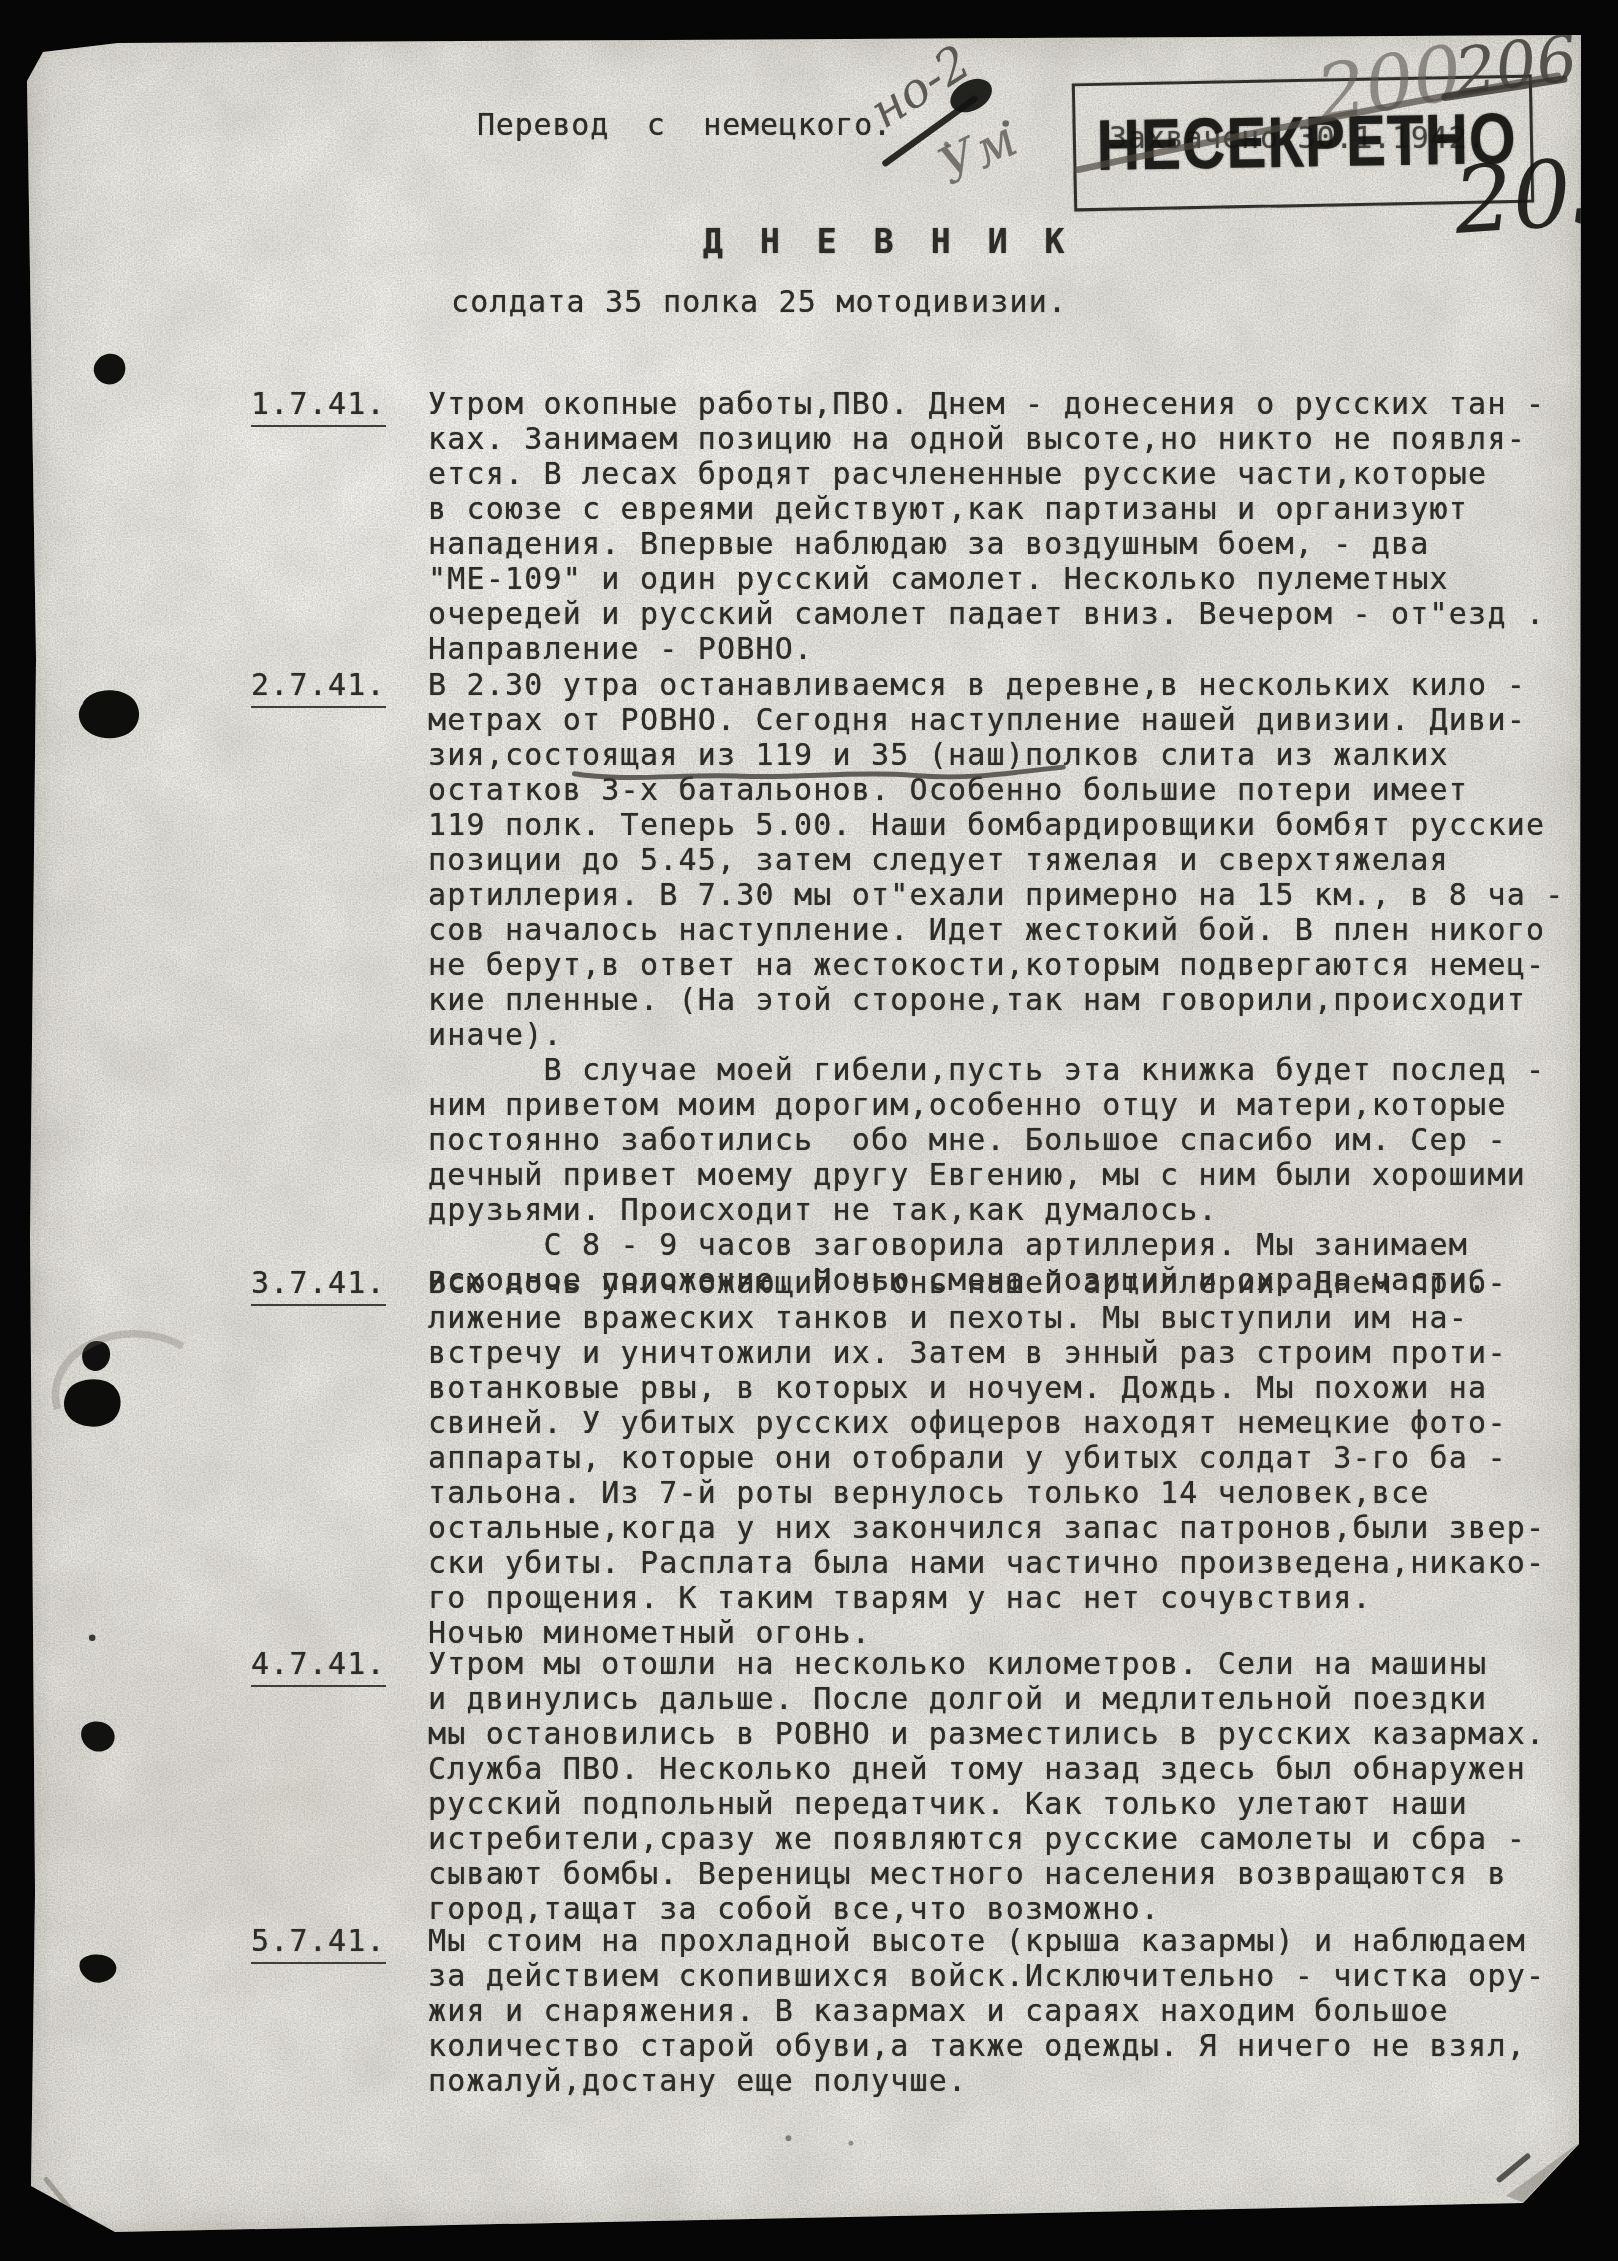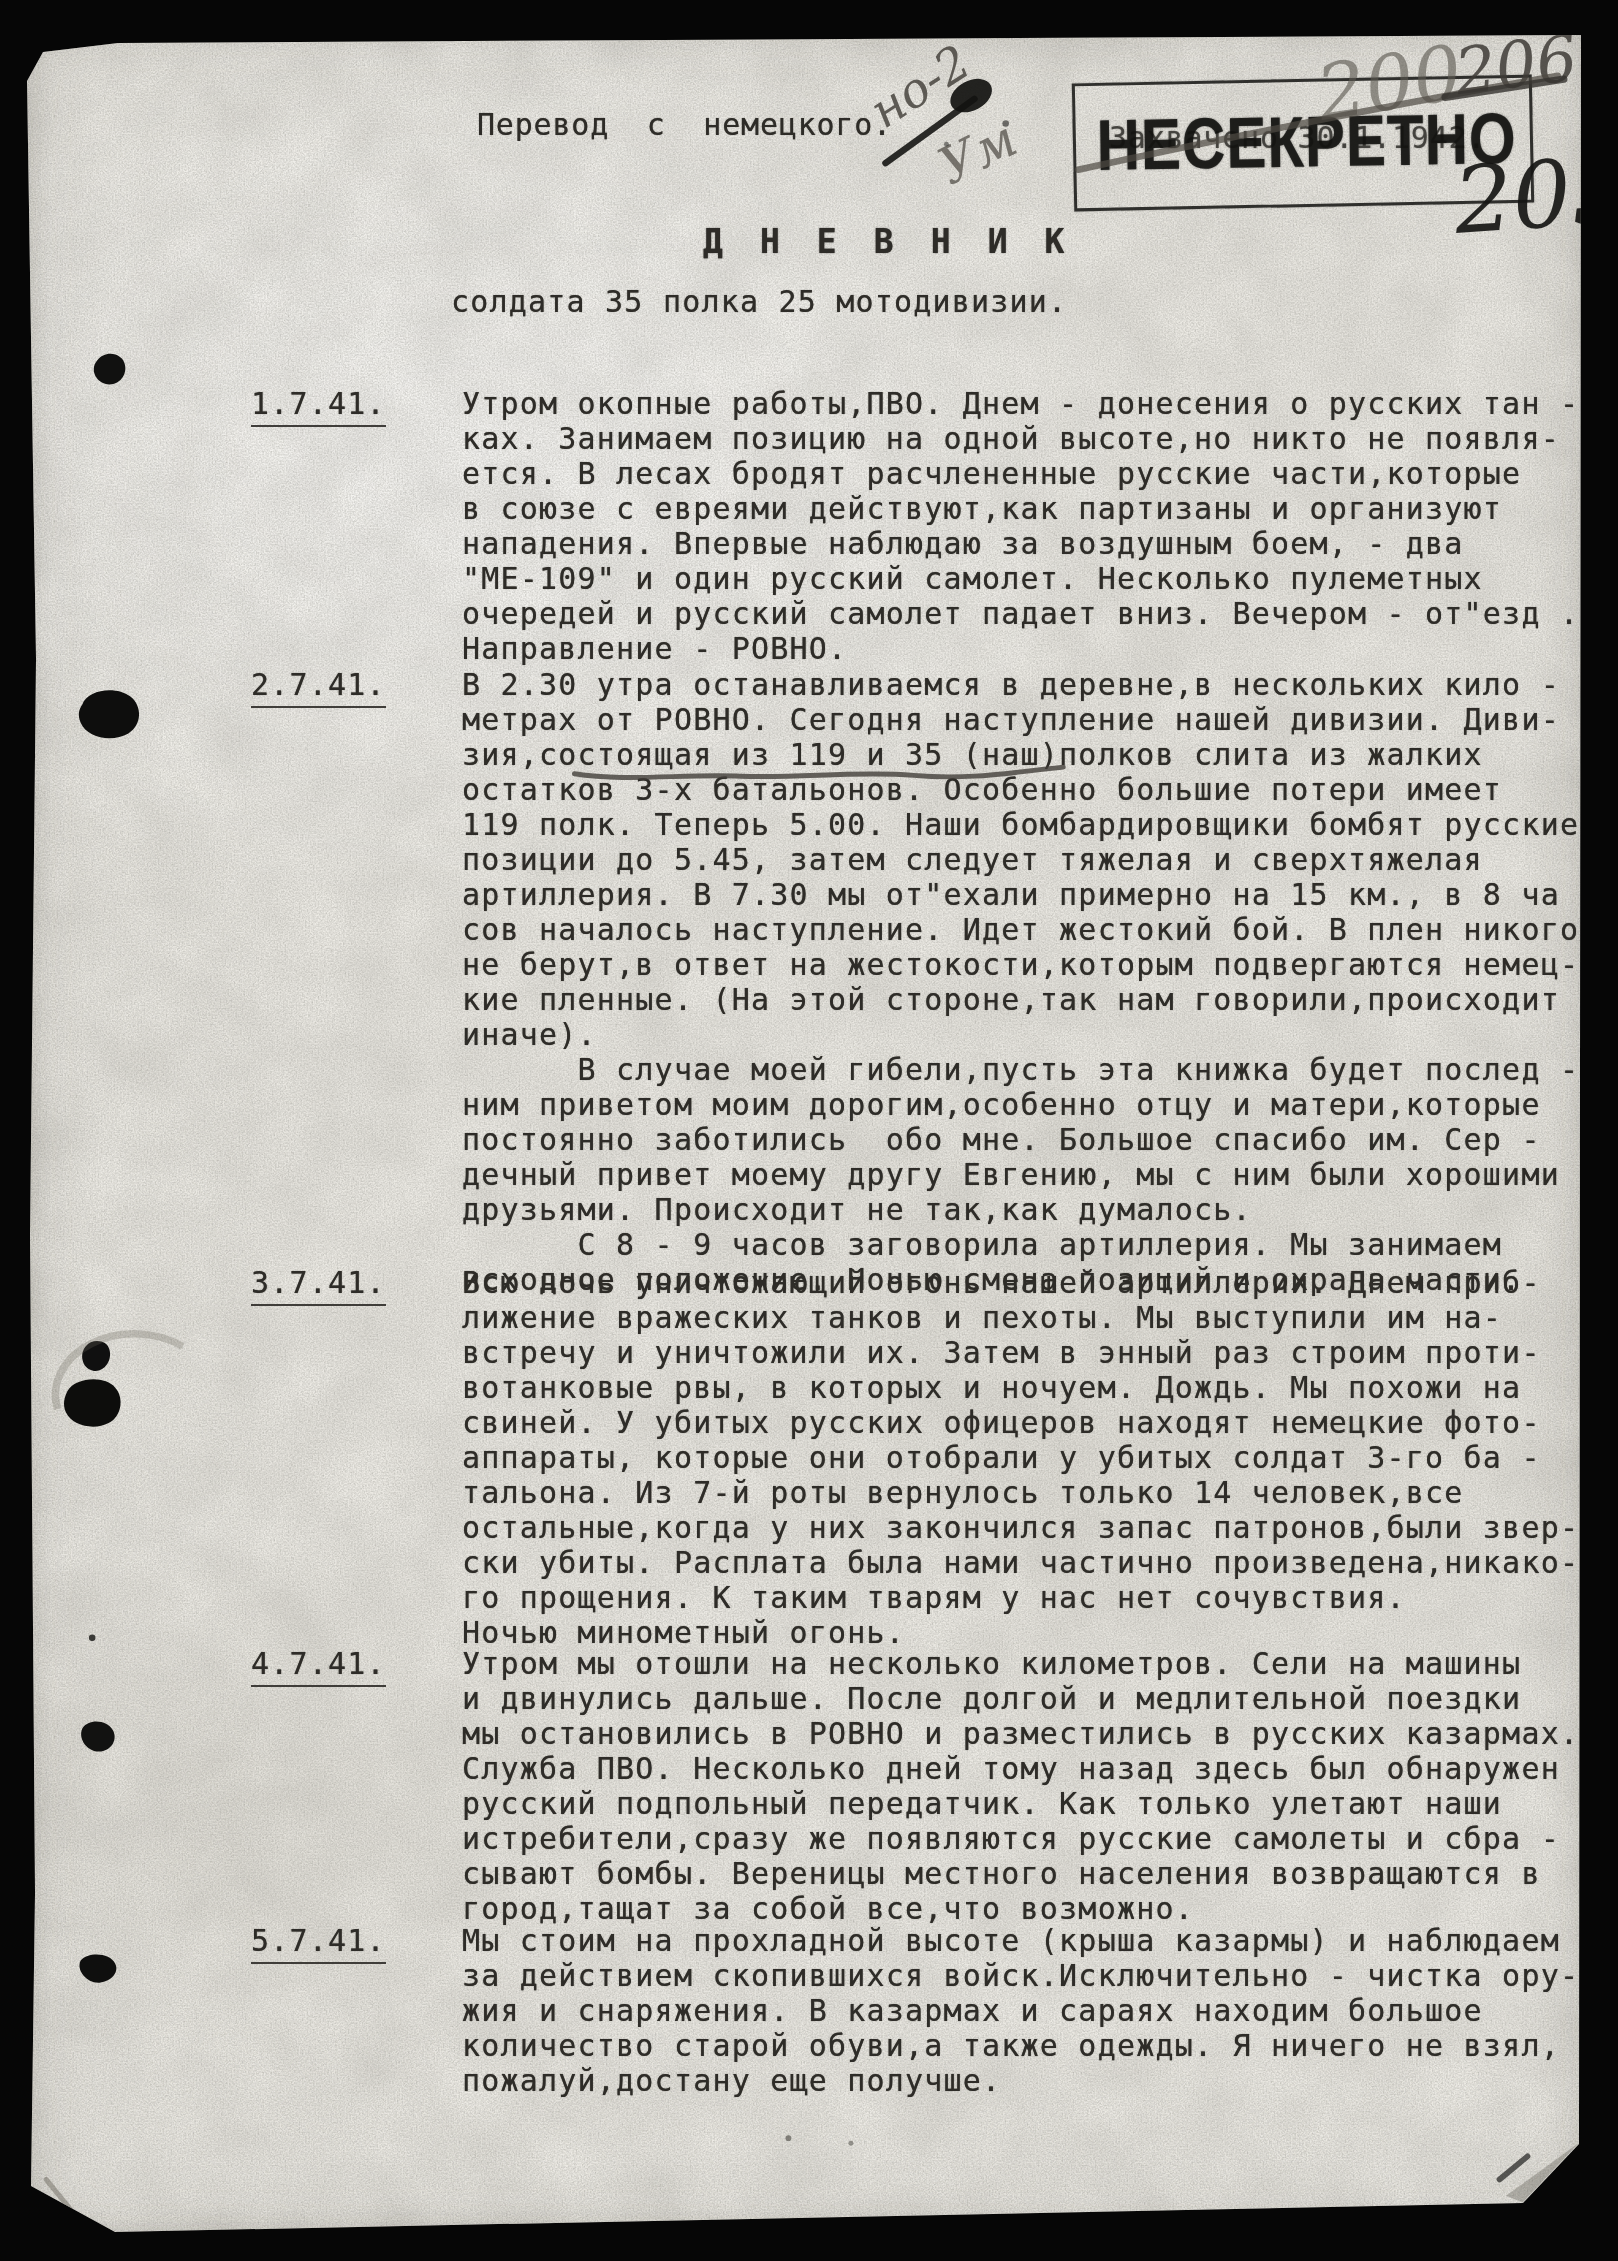--- a/index.html
+++ b/index.html
@@ -51,21 +51,21 @@
   .doc-subtitle{left:451px;top:284px;letter-spacing:1.2px;}
 
   .entry{position:absolute;left:0;width:1618px;}
   .entry .date{
     position:absolute;left:251px;top:0;
     font-size:30px;letter-spacing:1.2px;color:#2e2c28;
     border-bottom:2.5px solid rgba(42,40,36,.88);
     padding-bottom:4px;white-space:pre;
     text-shadow:0 0 0.9px rgba(52,50,44,.85);
   }
-  .entry .lines{position:absolute;left:462px;top:0;}
+  .entry .lines{position:absolute;left:428px;top:0;}
   .entry .line{
     height:35px;line-height:35px;
     font-size:30px;letter-spacing:1.2px;color:#2e2c28;
     white-space:pre;
     text-shadow:0 0 0.9px rgba(52,50,44,.85);
   }
 
   
   .stamp-box{
     position:absolute;left:1073px;top:79px;width:454px;height:122px;

